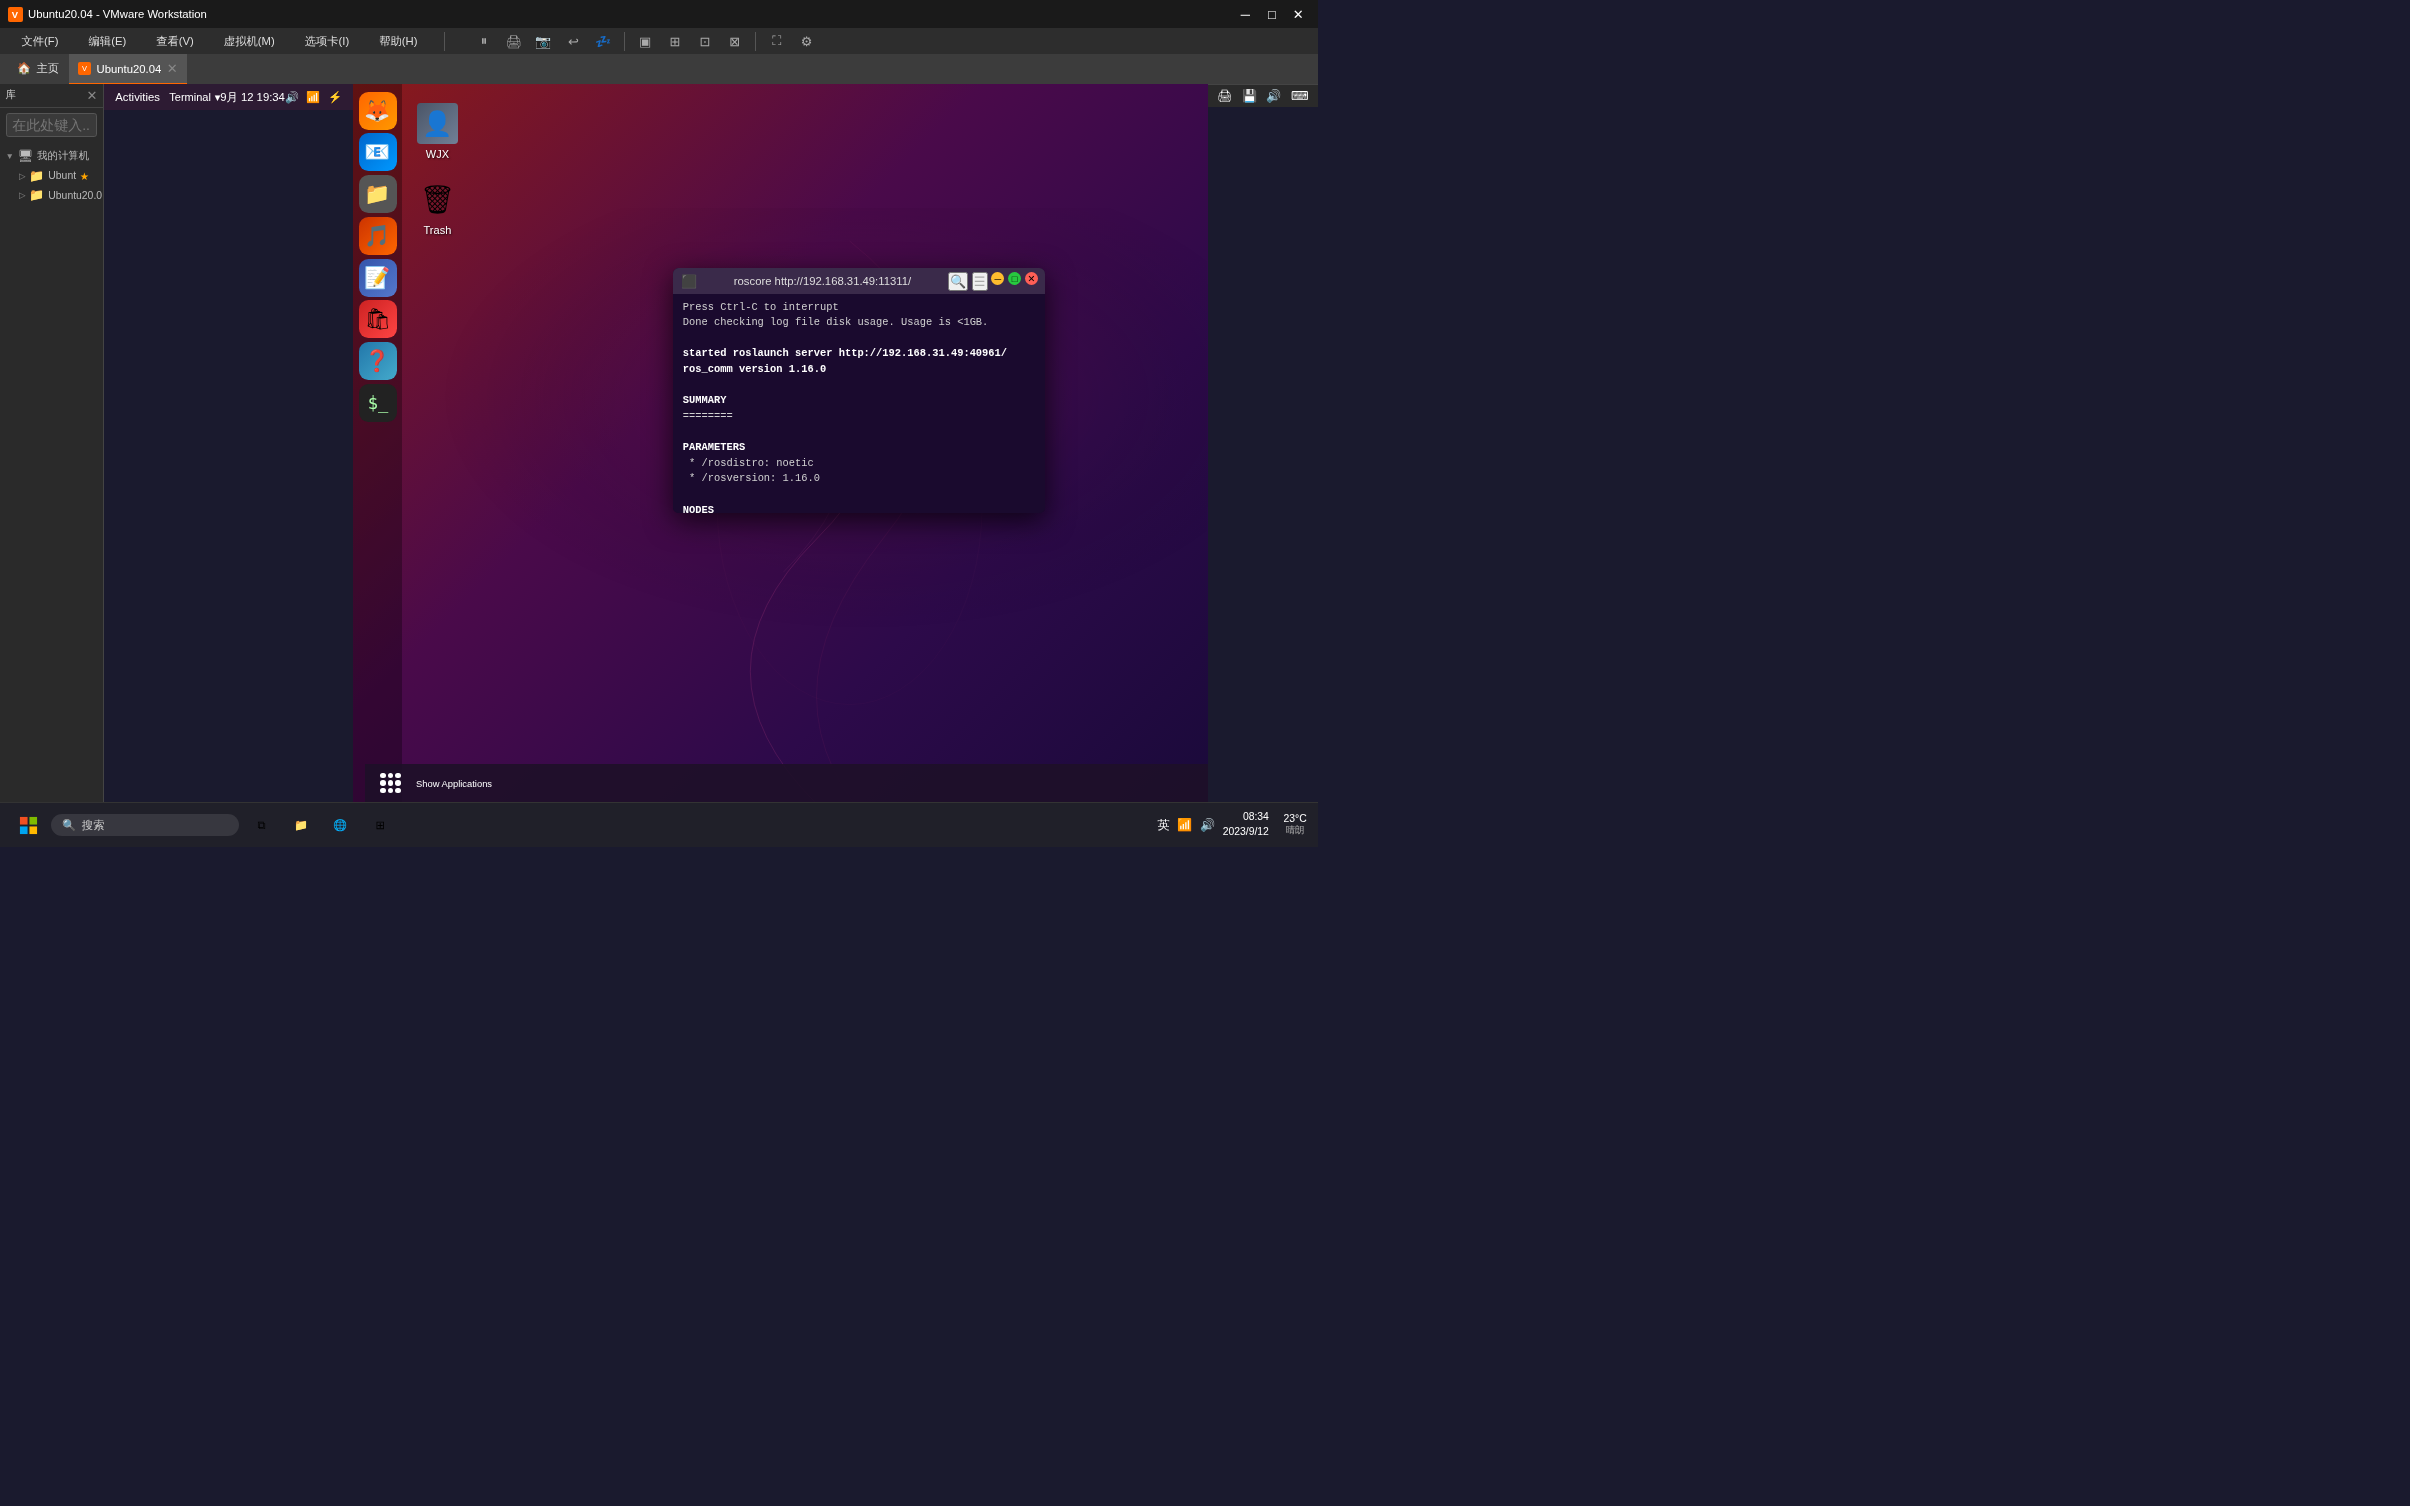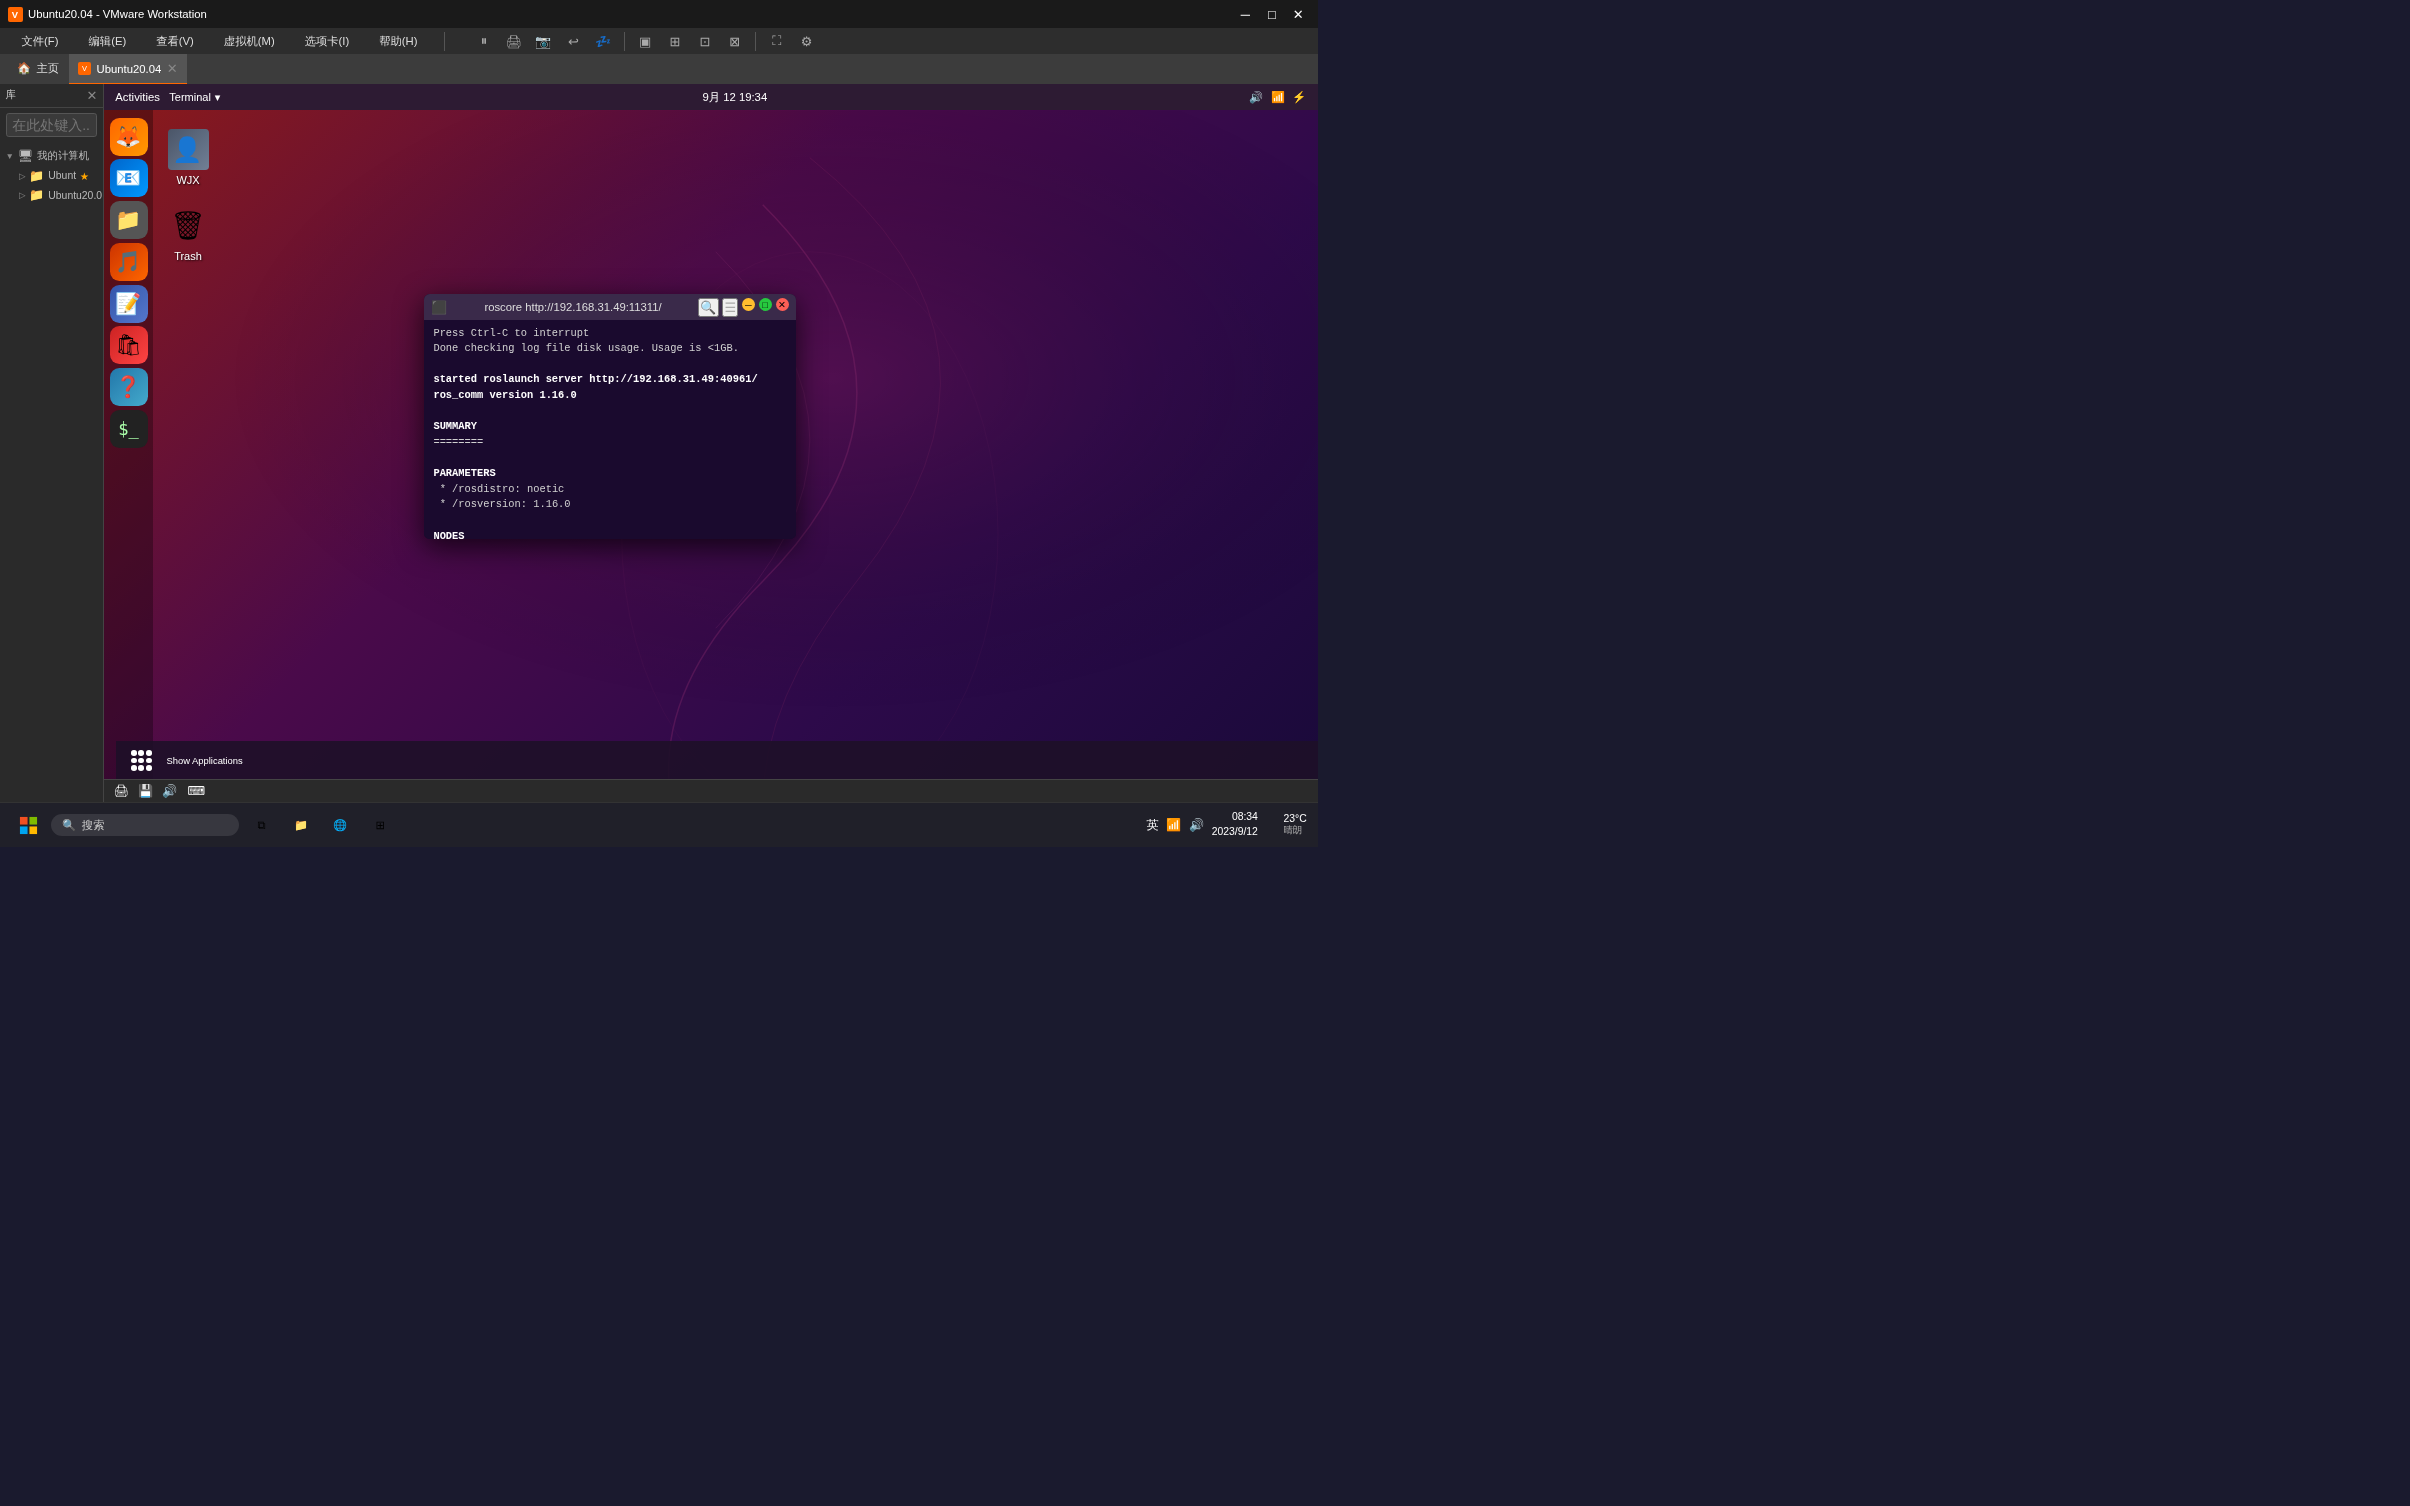--- a/index.html
+++ b/index.html
@@ -210,21 +210,21 @@
       gap: 3.8px;
     }
     .tree-arrow { font-size: 8.5px; color: #888; }
     .tree-icon { font-size: 12.2px; }
     .tree-star { color: #ffa500; font-size: 10.4px; }
 
     
     #vm-area {
       flex: 1;
       display: flex;
-      flex-direction: column;
+      flex-direction: row;
       overflow: hidden;
       background: #1a1a2e;
     }
 
     
     #ubuntu-topbar {
       height: 26px;
       background: #2d1b33;
       display: flex;
       align-items: center;
@@ -798,21 +798,21 @@
     <div id="win-taskbar-right">
       <div id="win-sys-icons">
         <span class="sys-icon">英</span>
         <span class="sys-icon">📶</span>
         <span class="sys-icon">🔊</span>
       </div>
       <div id="win-clock">
         <div>08:34</div>
         <div>2023/9/12</div>
       </div>
-      <div style="display:flex;flex-direction:column;align-items:flex-start;margin-left:20px;">
+      <div style="display:flex;flex-direction:column;align-items:center;margin-left:9px;">
         <span style="color:white;font-size:10.4px;">23°C</span>
         <span style="color:#aaa;font-size:9.4px;">晴朗</span>
       </div>
     </div>
   </div>
 
 </div>
 
 
 </body></html>

